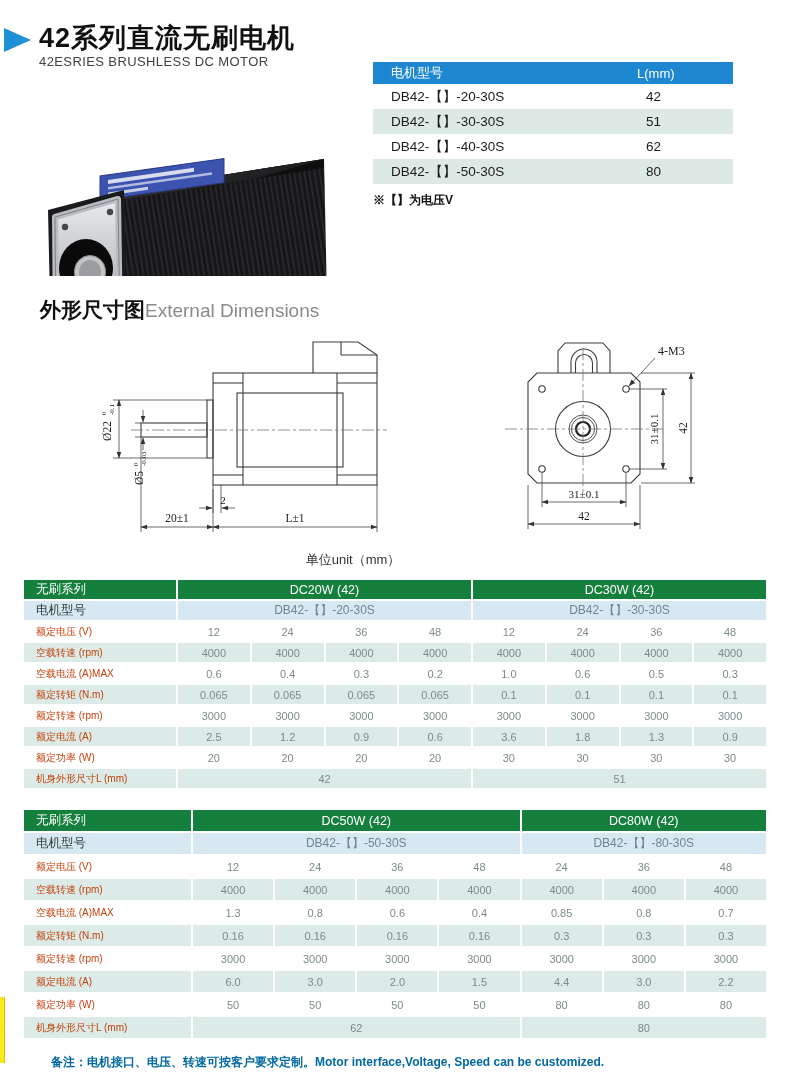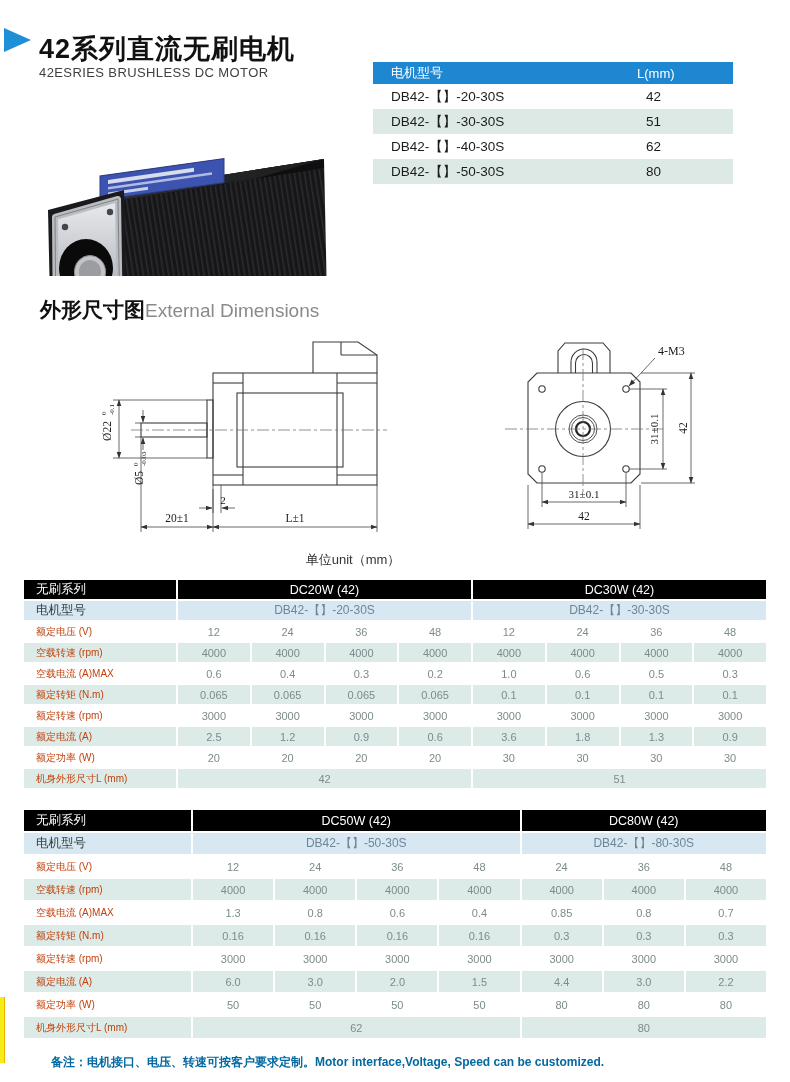--- a/index.html
+++ b/index.html
@@ -6,21 +6,21 @@
   html,body { background:#fff; }
   body {
     width:790px; height:1082px; position:relative; overflow:hidden;
     font-family:"Liberation Sans", sans-serif; color:#222;
   }
   
   .hdr { position:absolute; left:4px; top:24px; display:flex; align-items:flex-start; }
   .tri { width:0; height:0; margin-top:4px;
          border-left:27px solid #1f8fd6; border-top:12px solid transparent; border-bottom:12px solid transparent; }
   .titles { margin-left:8px; }
-  .titles h1 { font-size:27px; font-weight:700; color:#111; letter-spacing:1px; line-height:1.05;margin-top:11px; }
+  .titles h1 { font-size:27px; font-weight:700; color:#111; letter-spacing:1px; line-height:1.05; }
   .titles .sub { font-size:13px; color:#404040; letter-spacing:0.4px; margin-top:2px; }
 
   
   .photo { position:absolute; left:8px; top:84px; }
 
   
   .mtable-wrap { position:absolute; left:373px; top:62px; width:360px; }
   table.mtable { width:360px; border-collapse:separate; border-spacing:0; table-layout:fixed; }
   .mtable th { background:#1e87d2; color:#fff; font-weight:400; font-size:13px; height:22px; text-align:left; }
   .mtable td { font-size:13.5px; color:#1c1c1c; height:25px; }
@@ -42,21 +42,21 @@
 
   
   .spec-host { position:absolute; left:22px; width:746px; }
   #spec1 { top:578px; } #spec2 { top:808px; }
   table.spec { width:746px; table-layout:fixed; border-collapse:separate; border-spacing:2px 2px; }
   .spec th, .spec td { font-weight:400; text-align:center; overflow:hidden; white-space:nowrap; }
   #spec1 .spec th, #spec1 .spec td { height:19px; }
   #spec2 .spec th, #spec2 .spec td { height:21px; }
   .spec .sp-label { text-align:left; padding-left:12px; font-size:10px; color:#c2410c; }
   .spec td { font-size:11px; color:#7d8b8b; }
-  .spec tr.sp-head th { background:#000000; color:#fff; font-size:12.5px; }
+  .spec tr.sp-head th { background:#15803d; color:#fff; font-size:12.5px; }
   .spec tr.sp-head th.sp-label { color:#fff; }
   .spec tr.sp-model td { background:#d7e8f3; }
   .spec tr.sp-model td { color:#6f8696; font-size:12px; }
   .spec tr.sp-model td.sp-label { color:#33403d; font-size:12.5px; }
   .spec tr.sp-alt td { background:#dcebe7; }
   .spec tr.sp-plain td { background:#ffffff; }
 
   
   .footnote { position:absolute; left:30px; top:1054px; font-size:12px; font-weight:700; color:#0369a1;margin-left:21px; }
   .ystrip { position:absolute; left:0; top:997px; width:5px; height:66px; background:#f6ec17; border-right:1px solid #efb300; }
@@ -148,20 +148,21 @@
       <tr>
         <td class="c1">DB42-【】-40-30S</td>
         <td class="c2">62</td>
       </tr>
       <tr class="alt">
         <td class="c1">DB42-【】-50-30S</td>
         <td class="c2">80</td>
       </tr>
     </tbody>
       </table>
+    <div class="mnote">※【】为电压V</div>
   </div>
 
   <div class="dim-title">
     <span class="cn">外形尺寸图</span><span class="en">External Dimensions</span>
   </div>
 
   <svg id="dwg-side" class="dwg" width="380" height="215" viewBox="0 0 380 215">
     <defs>
       <marker id="ma1" viewBox="0 0 10 10" refX="9" refY="5" markerWidth="9" markerHeight="9" orient="auto-start-reverse">
         <path d="M0,1.6 L9.6,5 L0,8.4 z" fill="#333"></path>

